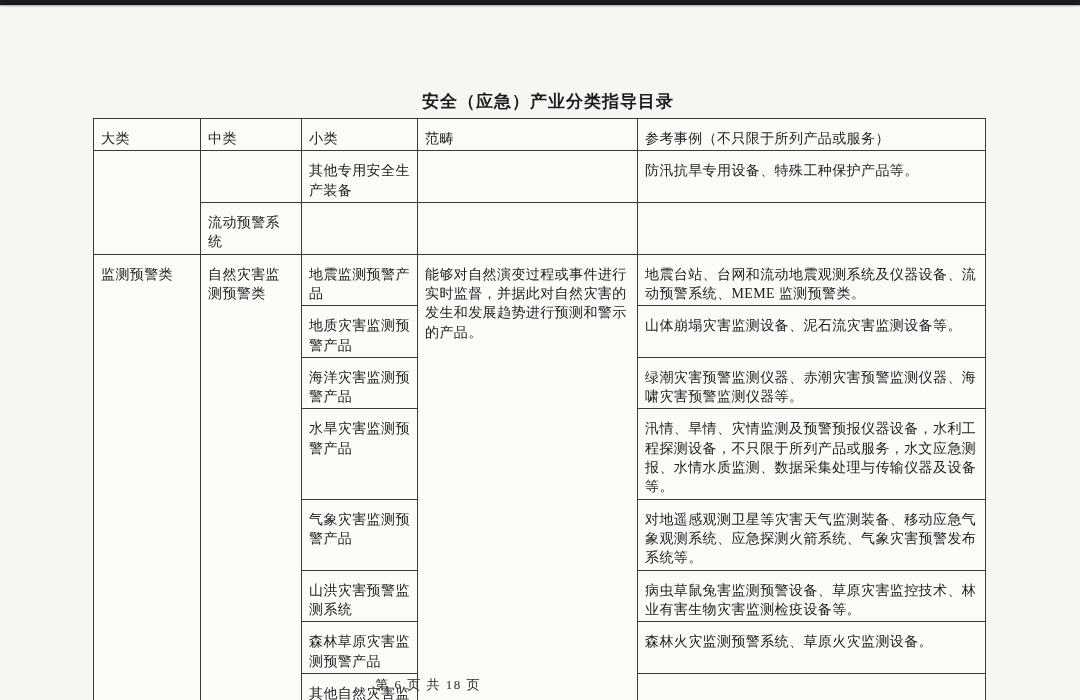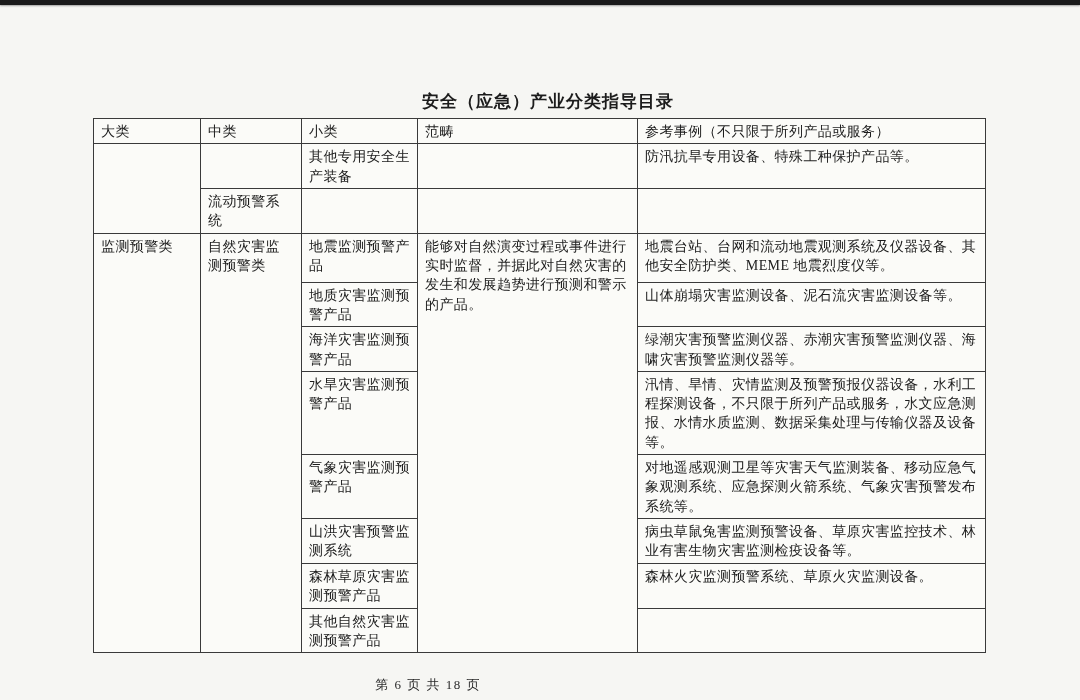--- a/index.html
+++ b/index.html
@@ -37,21 +37,21 @@
     position: absolute;
     top: 118px;
     left: 93px;
     width: 892px;
     border-collapse: collapse;
     table-layout: fixed;
     background: #fbfbf8;
   }
   .catalog th, .catalog td {
     border: 1.5px solid #3a3a3a;
-    padding: 3px 7px 2px 7px;
+    padding: 10px 7px 2px 7px;
     font-size: 14px;
     font-weight: 400;
     line-height: 1.38;
     letter-spacing: 0.4px;
     text-align: left;
     vertical-align: top;
     overflow: hidden;
   }
   .page-footer {
     position: absolute;
@@ -101,21 +101,21 @@
       <td></td>
       <td></td>
       <td></td>
     </tr>
 
     <tr style="height:49px">
       <td rowspan="8">监测预警类</td>
       <td rowspan="8">自然灾害监测预警类</td>
       <td>地震监测预警产品</td>
       <td rowspan="8">能够对自然演变过程或事件进行实时监督，并据此对自然灾害的发生和发展趋势进行预测和警示的产品。</td>
-      <td>地震台站、台网和流动地震观测系统及仪器设备、其他安全防护类、MEME 地震烈度仪等。</td>
+      <td>地震台站、台网和流动地震观测系统及仪器设备、流动预警系统、MEME 监测预警类。</td>
     </tr>
 
     <tr style="height:40px">
       <td>地质灾害监测预警产品</td>
       <td>山体崩塌灾害监测设备、泥石流灾害监测设备等。</td>
     </tr>
 
     <tr style="height:38px">
       <td>海洋灾害监测预警产品</td>
       <td>绿潮灾害预警监测仪器、赤潮灾害预警监测仪器、海啸灾害预警监测仪器等。</td>

